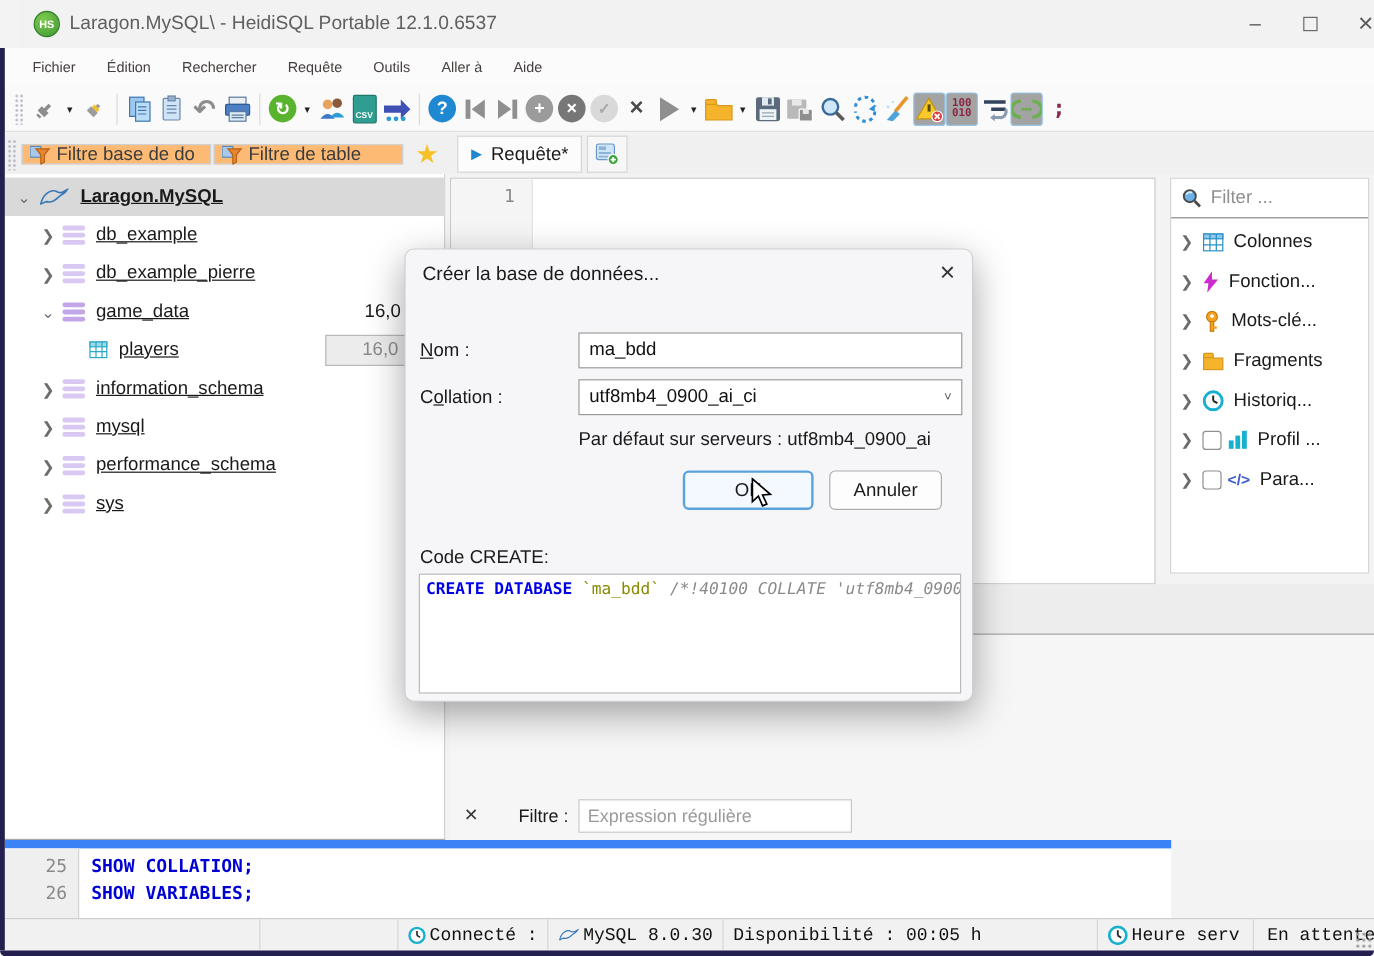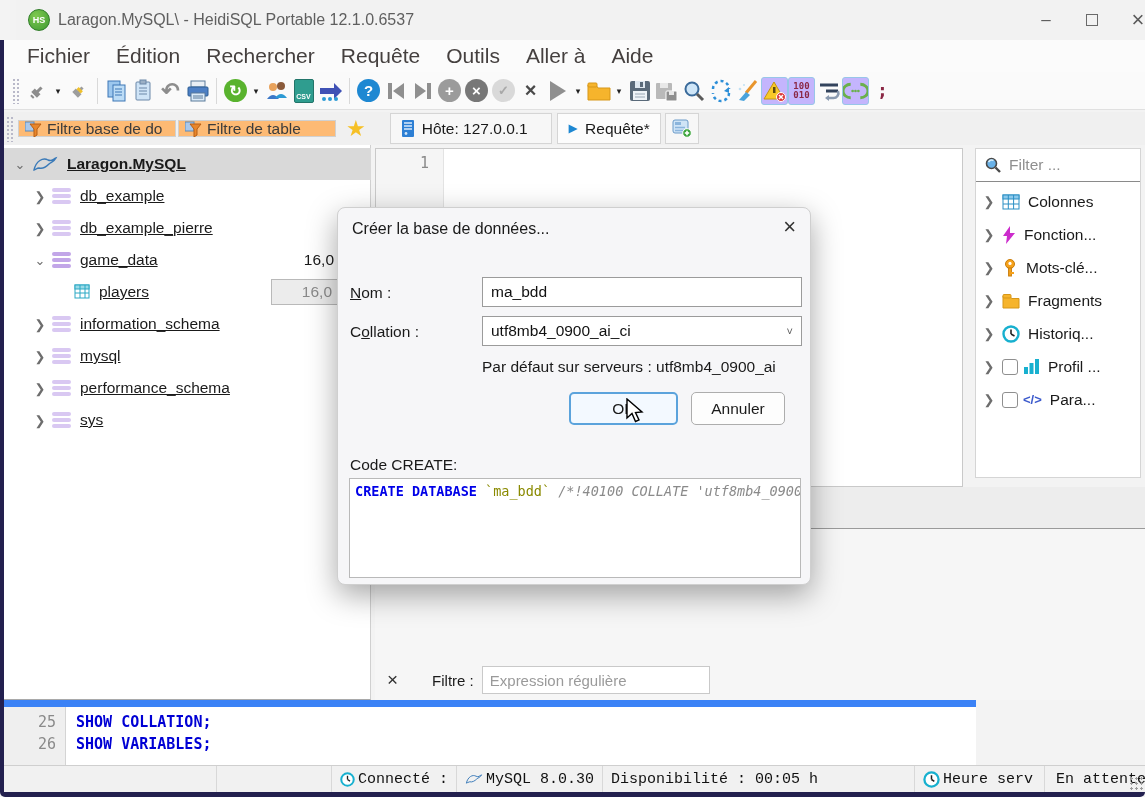--- a/index.html
+++ b/index.html
@@ -11,29 +11,29 @@
   
   #titlebar { left:16px; top:0; width:1145px; height:40px; background:#f2f2f2; display:flex; align-items:center; }
   #logo { width:22px; height:22px; border-radius:50%; background:radial-gradient(circle at 35% 30%, #7ec94f, #3f9a33); color:#fff; font-size:9px; font-weight:bold; display:flex; align-items:center; justify-content:center; margin:0 8px 0 12px; border:1px solid #2f7d27;}
   #title-text { color:#5f5f5f; font-size:16px; }
   .wbtns { margin-left:auto; display:flex; }
   .wbtn { width:46px; height:38px; display:flex; align-items:center; justify-content:center; color:#5a5a5a; font-size:17px; }
   .maxglyph { width:12px; height:12px; border:1px solid #6a6a6a; }
 
   
   #menubar { left:4px; top:40px; width:1141px; height:32px; background:#fbfbfb; display:flex; align-items:center; padding-left:10px; gap:0; }
-  .menu-item { padding:5px 13px; color:#45403f; font-size:21px; }
+  .menu-item { padding:5px 13px; color:#45403f; font-size:12px; }
 
   
   #toolbar { left:4px; top:72px; width:1141px; height:38px; background:#fafafa; border-bottom:1px solid #e0e0e0; display:flex; align-items:center; padding-left:4px; overflow:hidden; }
   .grip { width:8px; height:26px; margin:0 4px; background-image:radial-gradient(#b9b9c9 1px, transparent 1.2px); background-size:4px 4px; }
   .tbi { width:27px; height:28px; display:flex; align-items:center; justify-content:center; flex:0 0 auto; position:relative; }
   .tbi.narrow { width:14px; }
   .tbsep { width:1px; height:26px; background:#d9d9d9; margin:0 5px; flex:0 0 auto; }
-  .tbi.toggled { background:#c4b5fd; border:1px solid #98c6e8; border-radius:3px; }
+  .tbi.toggled { background:#a3a3a3; border:1px solid #98c6e8; border-radius:3px; }
   .dd { font-size:9px; color:#222; }
   .circle24 { width:23px; height:23px; border-radius:50%; display:flex; align-items:center; justify-content:center; color:#fff; font-weight:bold; }
   .green { background:#59b32e; }
   .blue { background:#1e88d2; }
   .gray { background:#9b9b9b; }
   .lightgray { background:#d9d9d9; color:#a8a8a8; }
   .darkgray { background:#777; }
   .csvbox { width:20px; height:24px; background:#2f9d8f; border-radius:2px; color:#fff; font-size:7px; font-weight:bold; display:flex; align-items:flex-end; justify-content:center; padding-bottom:2px; border:1px solid #22756a;}
   .binary { font-family:"DejaVu Sans Mono", monospace; font-size:9px; line-height:9px; color:#8a2744; font-weight:bold; text-align:left; }
   .bigx { color:#4a4a4a; font-size:20px; font-weight:bold; }
@@ -356,30 +356,20 @@
       <span class="ftext">Filtre base de do</span>
     </div>
     <div class="filterbox" style="width:158px;margin-left:2px;">
       <svg width="17" height="17" viewBox="0 0 17 17">
           <rect x="0" y="2" width="9" height="9" fill="#aac8ea" stroke="#5a88b8"></rect>
           <path d="M5 4 h11 l-4 5 v6 l-3 2 v-8 z" fill="#e8862c" stroke="#b85f14"></path>
         </svg>
       <span class="ftext">Filtre de table</span>
     </div>
     <span class="star">★</span>
-    <div class="tab" style="margin-left:14px;width:162px;">
-      <svg width="14" height="17" viewBox="0 0 14 17">
-          <rect x="1" y="0" width="12" height="17" rx="1" fill="#2d7fd4"></rect>
-          <line x1="3" y1="3" x2="11" y2="3" stroke="#cfe4f8" stroke-width="1.6"></line>
-          <line x1="3" y1="6" x2="11" y2="6" stroke="#cfe4f8" stroke-width="1.6"></line>
-          <line x1="3" y1="9" x2="11" y2="9" stroke="#cfe4f8" stroke-width="1.6"></line>
-          <circle cx="5" cy="13.5" r="1.4" fill="#cfe4f8"></circle>
-        </svg>
-      <span>Hôte: 127.0.0.1</span>
-    </div>
     <div class="tab active" style="margin-left:5px;width:104px;">
       <svg width="16" height="16" viewBox="0 0 16 16">
           <path d="M1 1 L15 8 L1 15 z" fill="#1e88d2"></path>
         </svg>
       <span>Requête*</span>
     </div>
     <div class="newtabbtn">
       <svg width="20" height="19" viewBox="0 0 20 19">
           <rect x="1" y="1" width="15" height="13" rx="2" fill="#cfe4f6" stroke="#6a9ac8"></rect>
           <rect x="3" y="3" width="6" height="3" fill="#8ab4dc"></rect>

